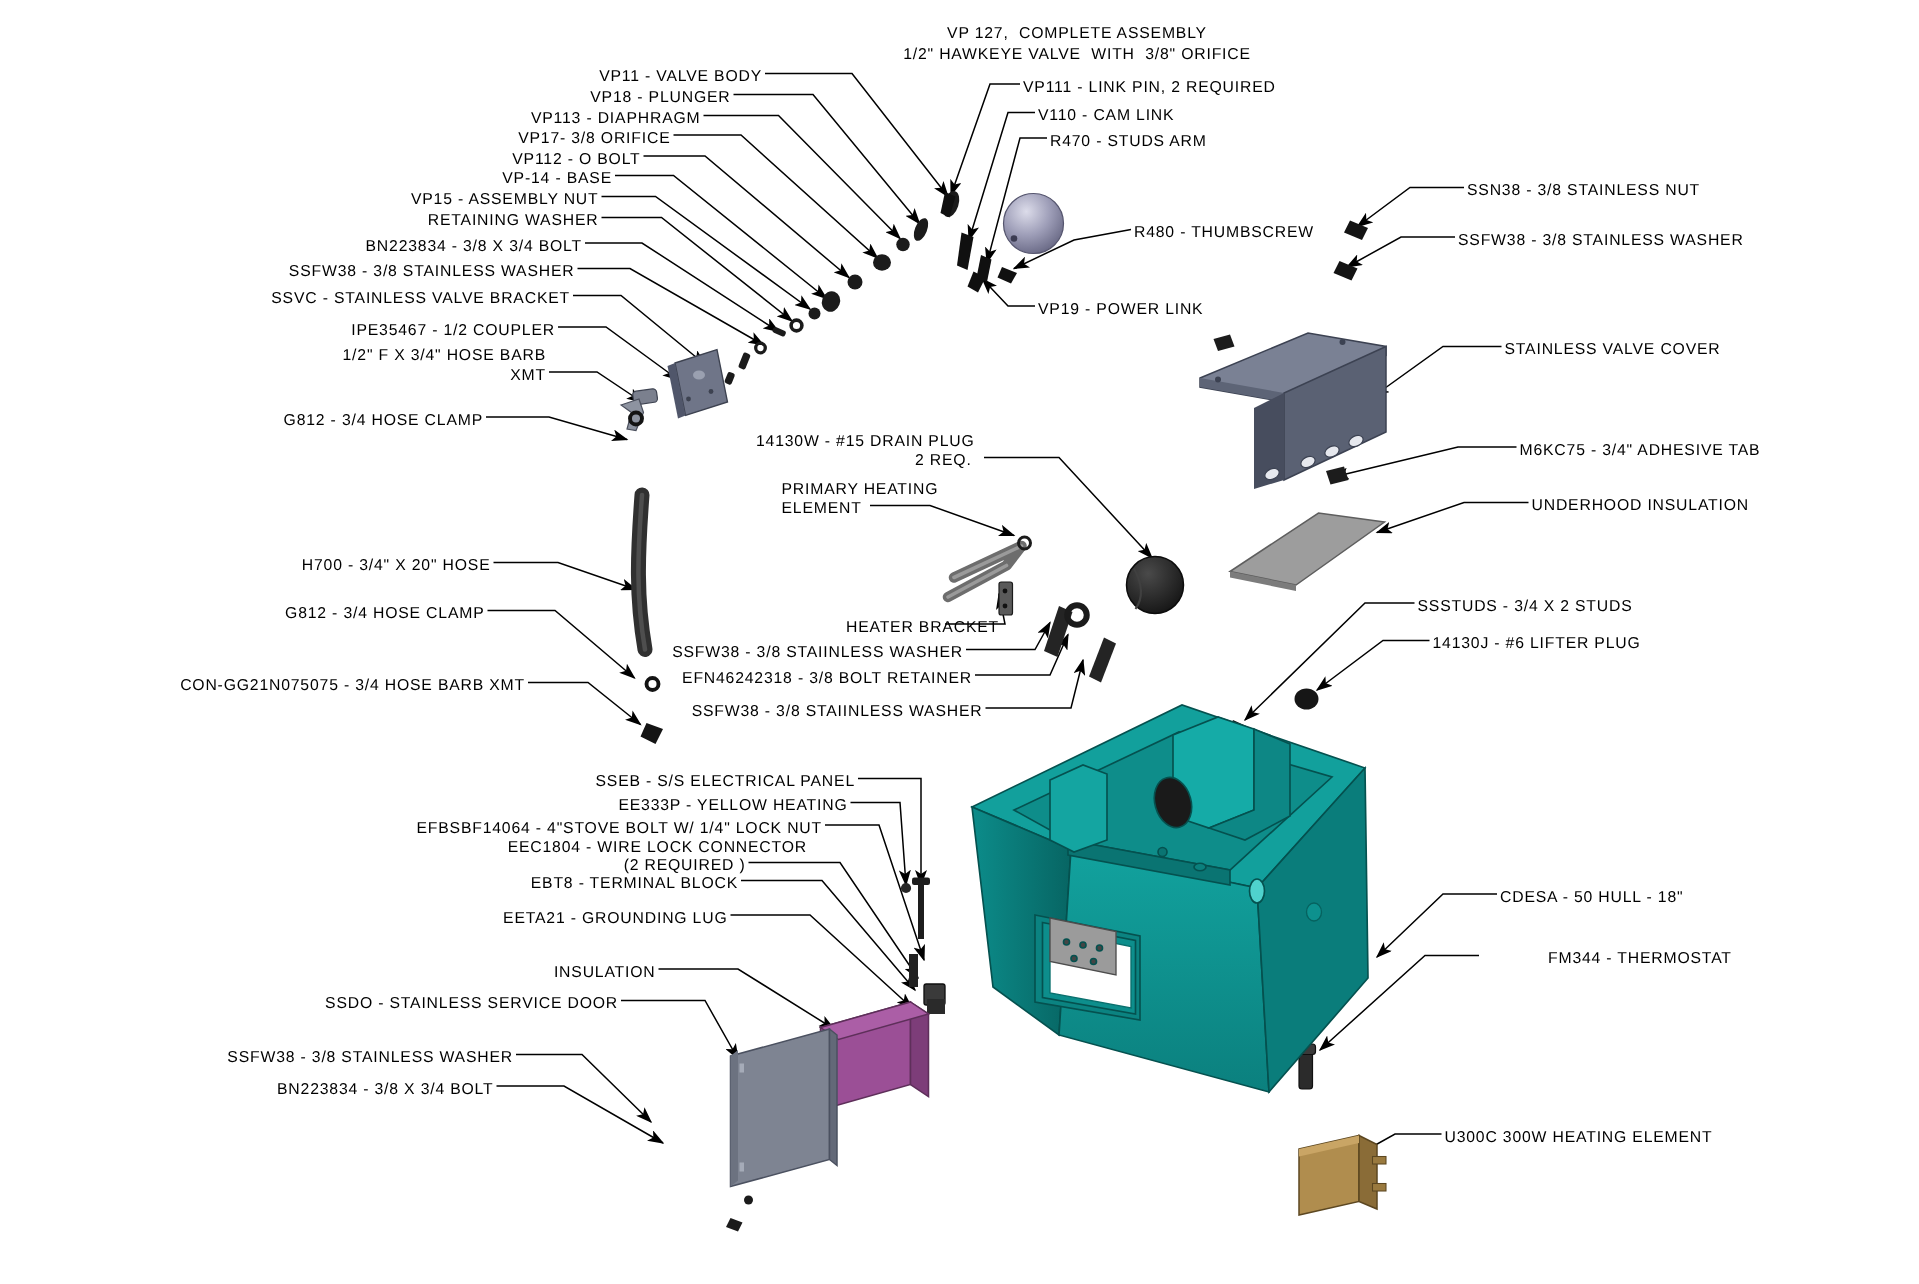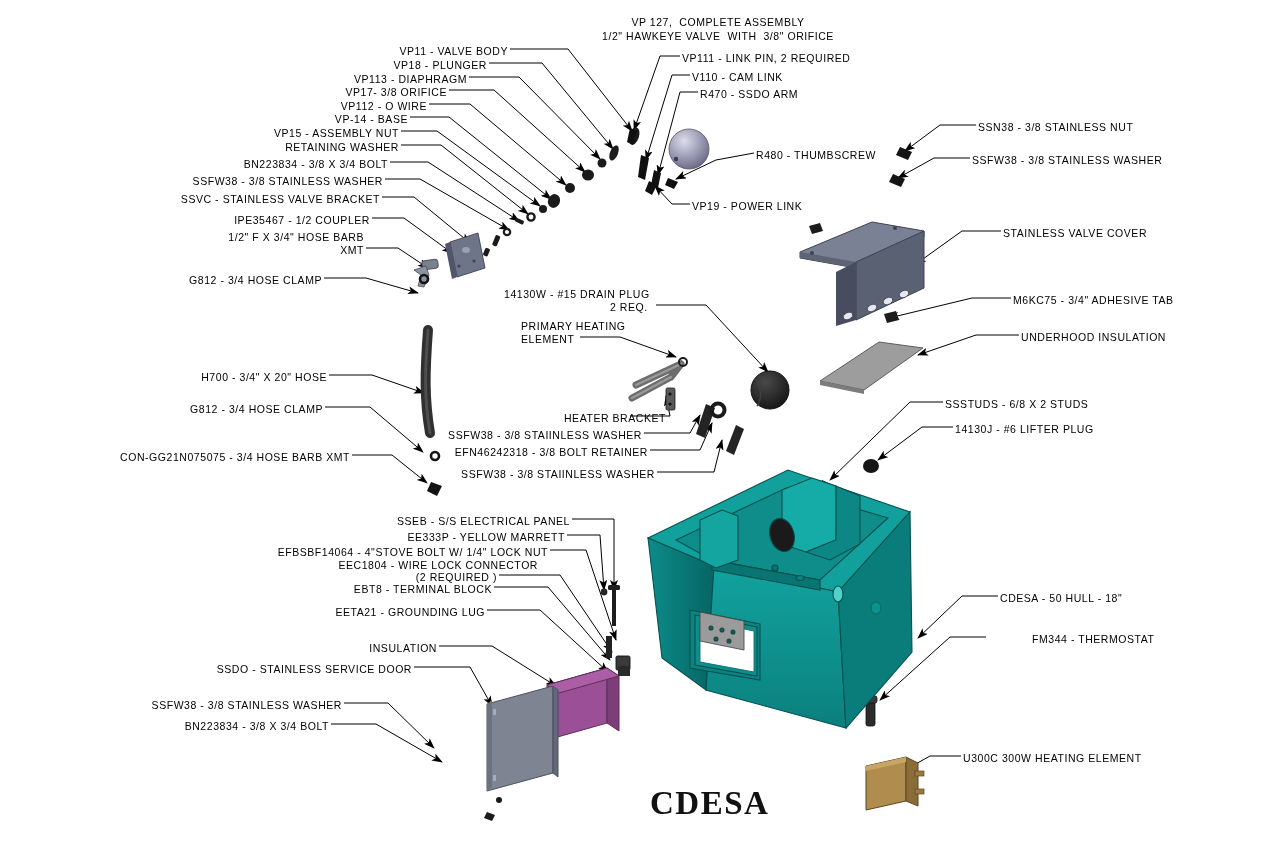--- a/index.html
+++ b/index.html
@@ -309,69 +309,68 @@
     </g>
   </svg>
 
   <div class="lbl" style="left:718px; top:16px; transform:translateX(-50%);">VP 127,  COMPLETE ASSEMBLY</div>
   <div class="lbl" style="left:718px; top:30px; transform:translateX(-50%);">1/2" HAWKEYE VALVE  WITH  3/8" ORIFICE</div>
 
   <div class="lbl r" style="left:508px; top:45px;">VP11 - VALVE BODY</div>
   <div class="lbl r" style="left:487px; top:59px;text-align:center;">VP18 - PLUNGER</div>
   <div class="lbl r" style="left:467px; top:73px;">VP113 - DIAPHRAGM</div>
   <div class="lbl r" style="left:447px; top:86px;text-align:right;">VP17- 3/8 ORIFICE</div>
-  <div class="lbl r" style="left:427px; top:100px;">VP112 - O WIRE</div>
+  <div class="lbl r" style="left:427px; top:100px;">VP112 - O BOLT</div>
   <div class="lbl r" style="left:408px; top:113px;">VP-14 - BASE</div>
   <div class="lbl r" style="left:399px; top:127px;">VP15 - ASSEMBLY NUT</div>
   <div class="lbl r" style="left:399px; top:141px;">RETAINING WASHER</div>
   <div class="lbl r" style="left:388px; top:158px;">BN223834 - 3/8 X 3/4 BOLT</div>
   <div class="lbl r" style="left:383px; top:175px;">SSFW38 - 3/8 STAINLESS WASHER</div>
   <div class="lbl r" style="left:380px; top:193px;">SSVC - STAINLESS VALVE BRACKET</div>
   <div class="lbl r" style="left:370px; top:214px;">IPE35467 - 1/2 COUPLER</div>
   <div class="lbl r" style="left:364px; top:231px;">1/2" F X 3/4" HOSE BARB</div>
   <div class="lbl r" style="left:364px; top:244px;">XMT</div>
   <div class="lbl r" style="left:322px; top:274px;">G812 - 3/4 HOSE CLAMP</div>
 
   <div class="lbl l" style="left:682px; top:52px;text-align:right;">VP111 - LINK PIN, 2 REQUIRED</div>
   <div class="lbl l" style="left:692px; top:71px;">V110 - CAM LINK</div>
-  <div class="lbl l" style="left:700px; top:88px;">R470 - SSDO ARM</div>
+  <div class="lbl l" style="left:700px; top:88px;">R470 - STUDS ARM</div>
   <div class="lbl l" style="left:756px; top:149px;">R480 - THUMBSCREW</div>
   <div class="lbl l" style="left:692px; top:200px;">VP19 - POWER LINK</div>
 
   <div class="lbl l" style="left:978px;  top:121px;">SSN38 - 3/8 STAINLESS NUT</div>
   <div class="lbl l" style="left:972px;  top:154px;">SSFW38 - 3/8 STAINLESS WASHER</div>
   <div class="lbl l" style="left:1003px; top:227px;">STAINLESS VALVE COVER</div>
   <div class="lbl l" style="left:1013px; top:294px;">M6KC75 - 3/4" ADHESIVE TAB</div>
   <div class="lbl l" style="left:1021px; top:331px;">UNDERHOOD INSULATION</div>
-  <div class="lbl l" style="left:945px;  top:398px;">SSSTUDS - 6/8 X 2 STUDS</div>
+  <div class="lbl l" style="left:945px;  top:398px;">SSSTUDS - 3/4 X 2 STUDS</div>
   <div class="lbl l" style="left:955px;  top:423px;">14130J - #6 LIFTER PLUG</div>
   <div class="lbl l" style="left:1000px; top:592px;">CDESA - 50 HULL - 18"</div>
   <div class="lbl l" style="left:988px;  top:633px;padding-left:44px;">FM344 - THERMOSTAT</div>
   <div class="lbl l" style="left:963px;  top:752px;">U300C 300W HEATING ELEMENT</div>
 
   <div class="lbl l" style="left:504px; top:288px;">14130W - #15 DRAIN PLUG</div>
   <div class="lbl l" style="left:610px; top:301px;">2 REQ.</div>
   <div class="lbl l" style="left:521px; top:320px;">PRIMARY HEATING</div>
   <div class="lbl l" style="left:521px; top:333px;">ELEMENT</div>
   <div class="lbl r" style="left:666px; top:412px;">HEATER BRACKET</div>
   <div class="lbl r" style="left:642px; top:429px;">SSFW38 - 3/8 STAIINLESS WASHER</div>
   <div class="lbl r" style="left:648px; top:446px;">EFN46242318 - 3/8 BOLT RETAINER</div>
   <div class="lbl r" style="left:655px; top:468px;">SSFW38 - 3/8 STAIINLESS WASHER</div>
 
   <div class="lbl r" style="left:327px; top:371px;">H700 - 3/4" X 20" HOSE</div>
   <div class="lbl r" style="left:323px; top:403px;">G812 - 3/4 HOSE CLAMP</div>
   <div class="lbl r" style="left:350px; top:451px;">CON-GG21N075075 - 3/4 HOSE BARB XMT</div>
 
   <div class="lbl r" style="left:570px; top:515px;">SSEB - S/S ELECTRICAL PANEL</div>
-  <div class="lbl r" style="left:565px; top:531px;">EE333P - YELLOW MARRETT</div>
+  <div class="lbl r" style="left:565px; top:531px;">EE333P - YELLOW HEATING</div>
   <div class="lbl r" style="left:548px; top:546px;">EFBSBF14064 - 4"STOVE BOLT W/ 1/4" LOCK NUT</div>
   <div class="lbl r" style="left:528px; top:559px;margin-left:10px;">EEC1804 - WIRE LOCK CONNECTOR</div>
   <div class="lbl r" style="left:497px; top:571px;">(2 REQUIRED )</div>
   <div class="lbl r" style="left:492px; top:583px;">EBT8 - TERMINAL BLOCK</div>
   <div class="lbl r" style="left:485px; top:606px;">EETA21 - GROUNDING LUG</div>
   <div class="lbl r" style="left:437px; top:642px;">INSULATION</div>
   <div class="lbl r" style="left:412px; top:663px;">SSDO - STAINLESS SERVICE DOOR</div>
   <div class="lbl r" style="left:342px; top:699px;">SSFW38 - 3/8 STAINLESS WASHER</div>
   <div class="lbl r" style="left:329px; top:720px;">BN223834 - 3/8 X 3/4 BOLT</div>
 
-  <div id="title-cdesa">CDESA</div>
 
 </div>
 
 </body></html>

